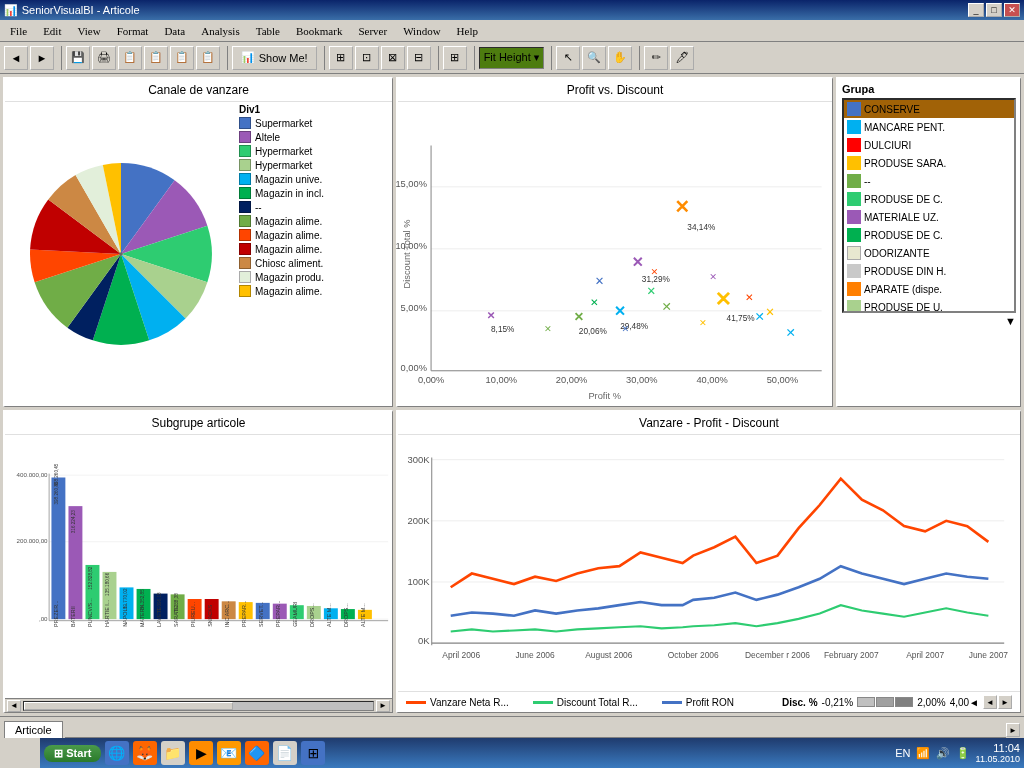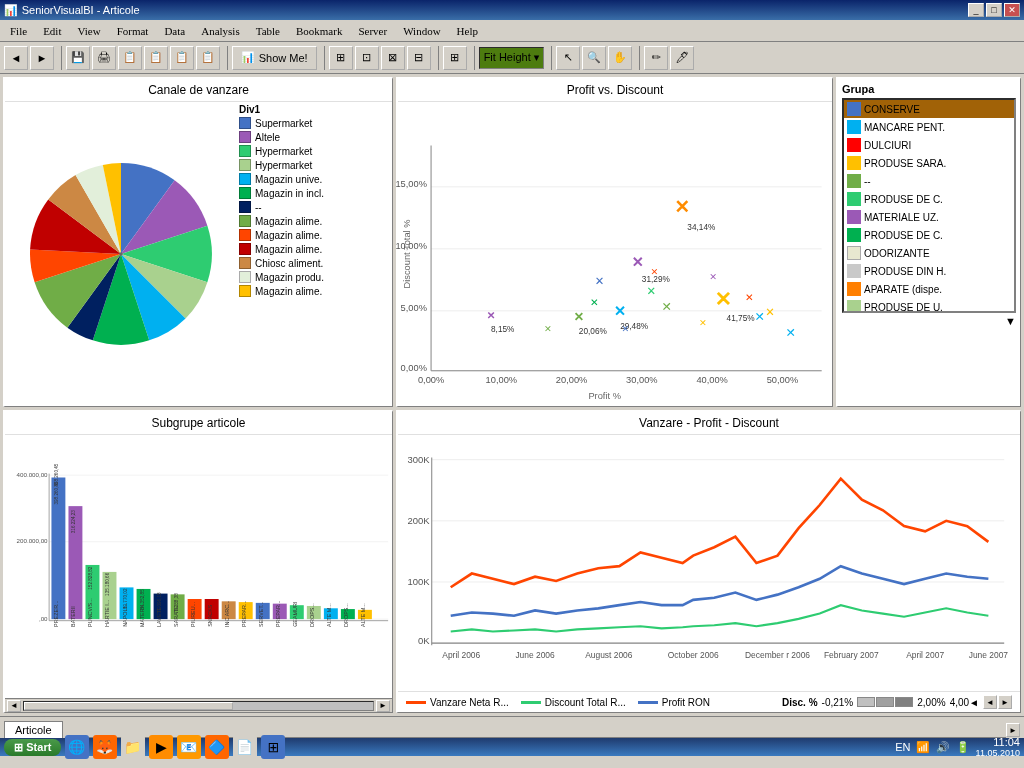--- a/index.html
+++ b/index.html
@@ -27,21 +27,21 @@
     .panel-title { text-align: center; font-size: 12px; font-weight: normal; padding: 4px; color: #000; border-bottom: 1px solid #e0e0e0; }
     .legend-item { display: flex; align-items: center; gap: 4px; margin: 2px 0; white-space: nowrap; overflow: hidden; }
     .legend-color { width: 12px; height: 12px; flex-shrink: 0; border: 1px solid rgba(0,0,0,0.3); }
     .analiza-item { display: flex; align-items: center; gap: 3px; padding: 2px 3px; cursor: pointer; }
     .analiza-item-color { width: 14px; height: 14px; flex-shrink: 0; }
     .analiza-item-text { font-size: 10px; white-space: nowrap; overflow: hidden; text-overflow: ellipsis; max-width: 120px; }
     .tab { background: #d4d0c8; border: 1px solid #808080; border-bottom: none; padding: 2px 10px; font-size: 11px; cursor: pointer; margin-right: 2px; }
     .tab.active { background: white; }
     
     
-    .taskbar { height: 18px; background: linear-gradient(to bottom, #1f3b6e, #3a7abf); display: flex; align-items: center; padding: 0 4px; justify-content: space-between; }
+    .taskbar { height: 30px; background: linear-gradient(to bottom, #1f3b6e, #3a7abf); display: flex; align-items: center; padding: 0 4px; justify-content: space-between; margin-left: 40px; }
     .taskbar-left { display: flex; align-items: center; gap: 4px; }
     .start-btn { background: linear-gradient(to bottom, #4a9a4a, #2a7a2a); color: white; border-radius: 8px; padding: 2px 10px; font-size: 11px; cursor: pointer; font-weight: bold; }
     .taskbar-icon { width: 24px; height: 24px; border-radius: 3px; cursor: pointer; display: flex; align-items: center; justify-content: center; font-size: 14px; }
     .taskbar-right { display: flex; align-items: center; gap: 6px; color: white; font-size: 11px; }
     .clock { text-align: right; }
     
     
     svg { overflow: visible; }
   </style>
 </head>
@@ -436,21 +436,21 @@
 
         <polyline points="50,165 70,162 90,163 110,165 130,160 150,163 170,160 190,158 210,155 230,152 250,155 270,155 280,150 300,148 320,143 340,150 360,145 380,138 400,130 420,118 440,125 460,130 480,135 500,130 520,125 540,128 560,130" stroke="#4472C4" stroke-width="2.5" fill="none"></polyline>
 
         <polyline points="50,180 70,178 90,180 110,179 130,178 150,180 170,178 190,177 210,176 230,175 250,177 270,176 280,175 300,174 320,172 340,175 360,172 380,168 400,163 420,155 440,160 460,163 480,166 500,162 520,158 540,162 560,165" stroke="#2ECC71" stroke-width="2" fill="none"></polyline>
 
         <line x1="32" y1="15" x2="32" y2="193" stroke="#888" stroke-width="1"></line>
         <line x1="32" y1="191" x2="575" y2="191" stroke="#888" stroke-width="1"></line>
       </svg>
     </div>
 
-    <div style="display:flex; align-items:center; padding:3px 8px; gap:12px; border-top:1px solid #e0e0e0; flex-wrap: wrap;">
+    <div style="display:flex; align-items:center; padding:3px 8px; gap:24px; border-top:1px solid #e0e0e0; flex-wrap: wrap;">
       <div style="display:flex; align-items:center; gap:4px;">
         <div style="width:20px; height:3px; background:#FF4500;"></div>
         <span style="font-size:10px;">Vanzare Neta R...</span>
       </div>
       <div style="display:flex; align-items:center; gap:4px;">
         <div style="width:20px; height:3px; background:#2ECC71;"></div>
         <span style="font-size:10px;">Discount Total R...</span>
       </div>
       <div style="display:flex; align-items:center; gap:4px;">
         <div style="width:20px; height:3px; background:#4472C4;"></div>

